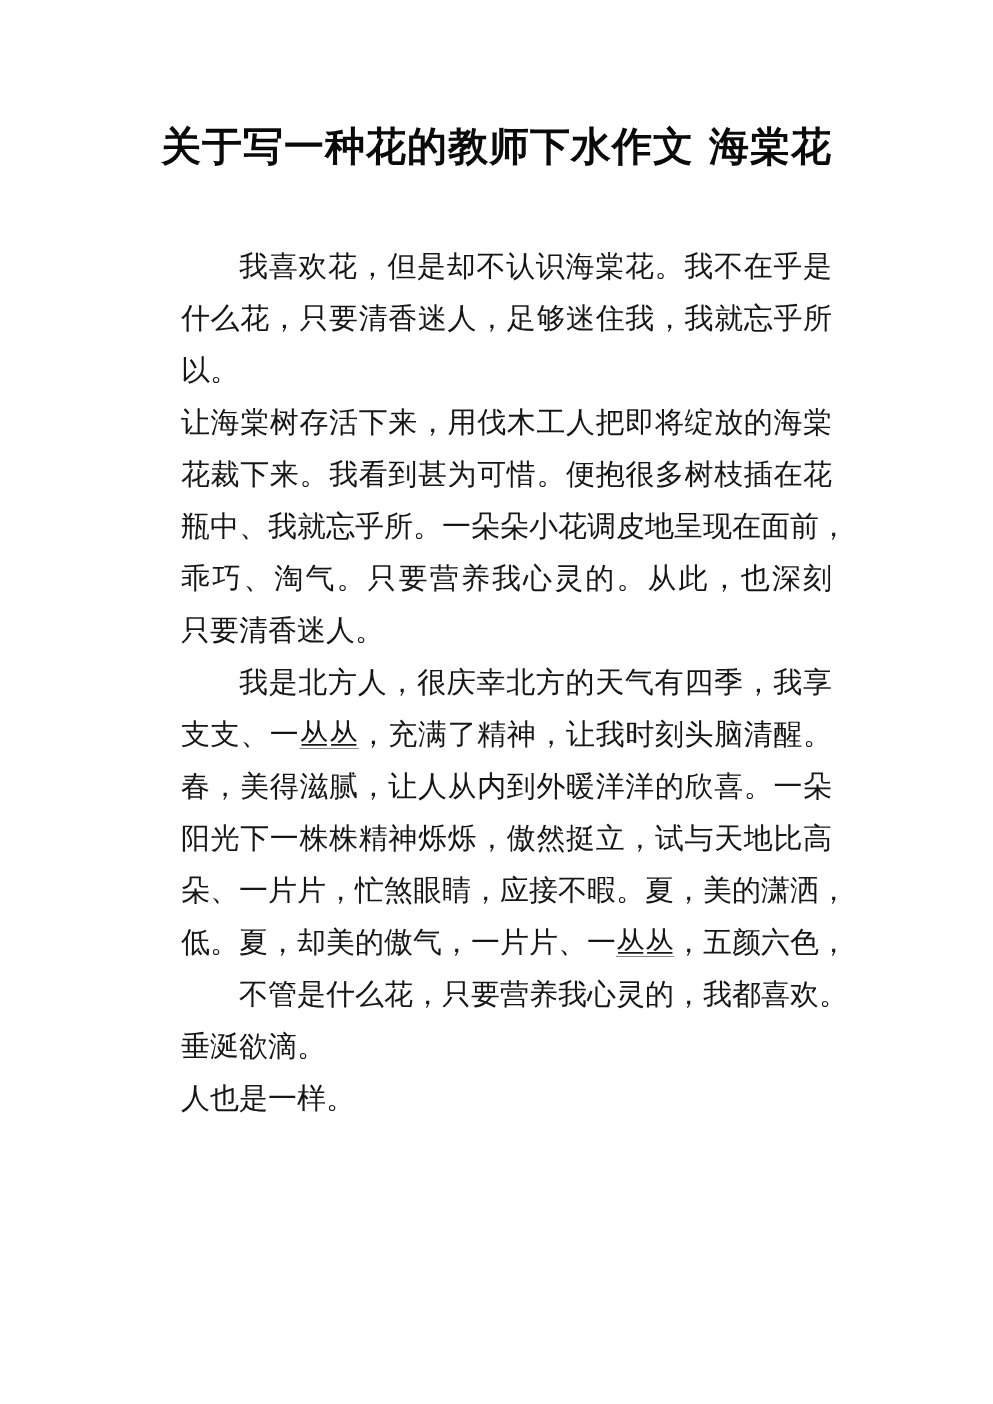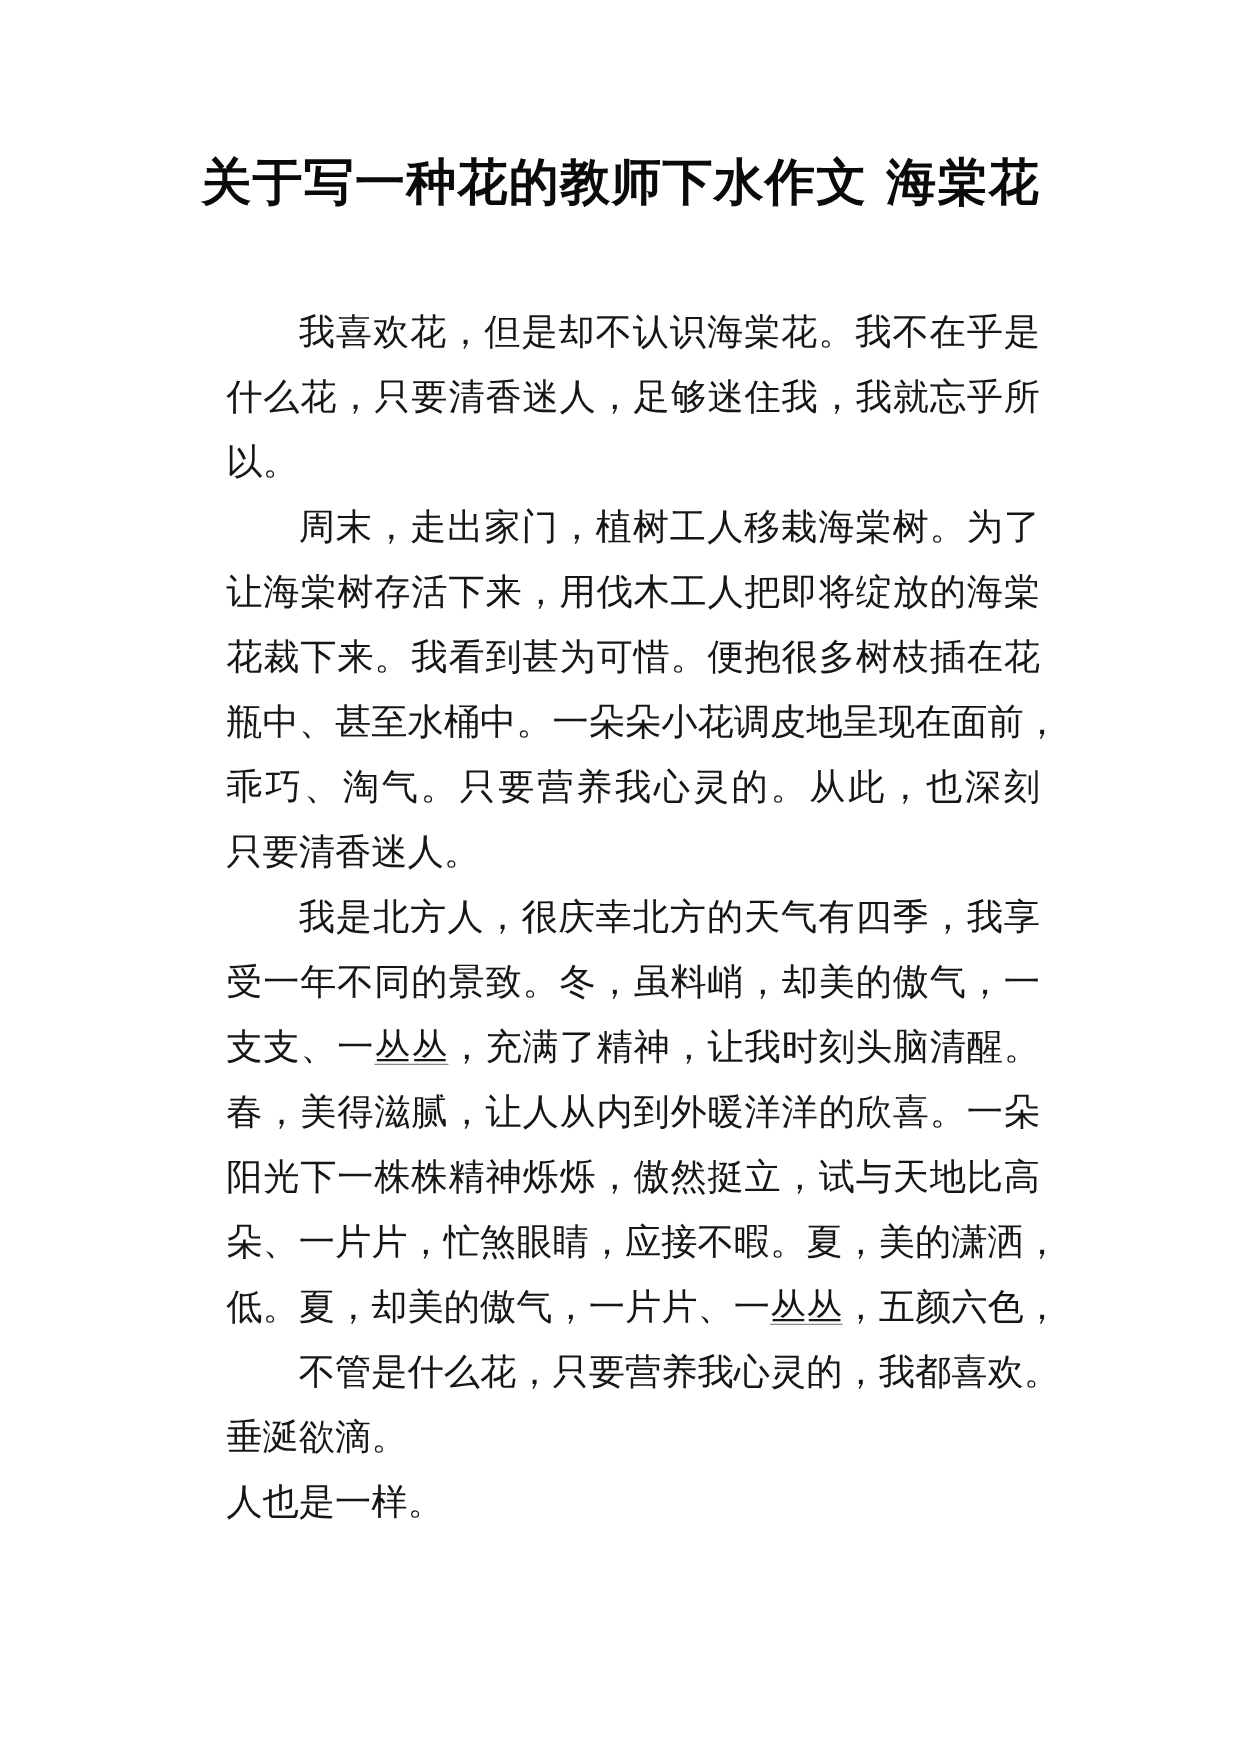--- a/index.html
+++ b/index.html
@@ -55,28 +55,26 @@
 </style>
 </head>
 <body>
 
 <div class="page" style="color: rgb(22, 22, 22); background: rgb(255, 255, 255); --underline-color: #8a8a8a;">
   <h1 class="title" style="color: rgb(10, 10, 10);">关于写一种花的教师下水作文 海棠花</h1>
   <div class="doc-body">
       <div class="line first"><span>我喜欢花，但是却不认识海棠花。我不在乎是</span></div>
       <div class="line"><span>什么花，只要清香迷人，足够迷住我，我就忘乎所</span></div>
       <div class="line last"><span>以。</span></div>
-      <div class="line first"><span>周末，走出家门，植树工人移栽海棠树。为了</span></div>
       <div class="line"><span>让海棠树存活下来，用伐木工人把即将绽放的海棠</span></div>
       <div class="line"><span>花裁下来。我看到甚为可惜。便抱很多树枝插在花</span></div>
-      <div class="line"><span>瓶中、甚至水桶中。一朵朵小花调皮地呈现在面前，</span></div>
+      <div class="line"><span>瓶中、我就忘乎所。一朵朵小花调皮地呈现在面前，</span></div>
       <div class="line"><span>乖巧、淘气。只要营养我心灵的。从此，也深刻</span></div>
       <div class="line last"><span>只要清香迷人。</span></div>
       <div class="line first"><span>我是北方人，很庆幸北方的天气有四季，我享</span></div>
-      <div class="line"><span>受一年不同的景致。冬，虽料峭，却美的傲气，一</span></div>
       <div class="line"><span>支支、一</span><span class="u">丛丛</span><span>，充满了精神，让我时刻头脑清醒。</span></div>
       <div class="line"><span>春，美得滋腻，让人从内到外暖洋洋的欣喜。一朵</span></div>
       <div class="line"><span>阳光下一株株精神烁烁，傲然挺立，试与天地比高</span></div>
       <div class="line"><span>朵、一片片，忙煞眼睛，应接不暇。夏，美的潇洒，</span></div>
       <div class="line"><span>低。夏，却美的傲气，一片片、一</span><span class="u">丛丛</span><span>，五颜六色，</span></div>
       <div class="line first"><span>不管是什么花，只要营养我心灵的，我都喜欢。</span></div>
       <div class="line last"><span>垂涎欲滴。</span></div>
       <div class="line last"><span>人也是一样。</span></div>
     </div>
 </div>

